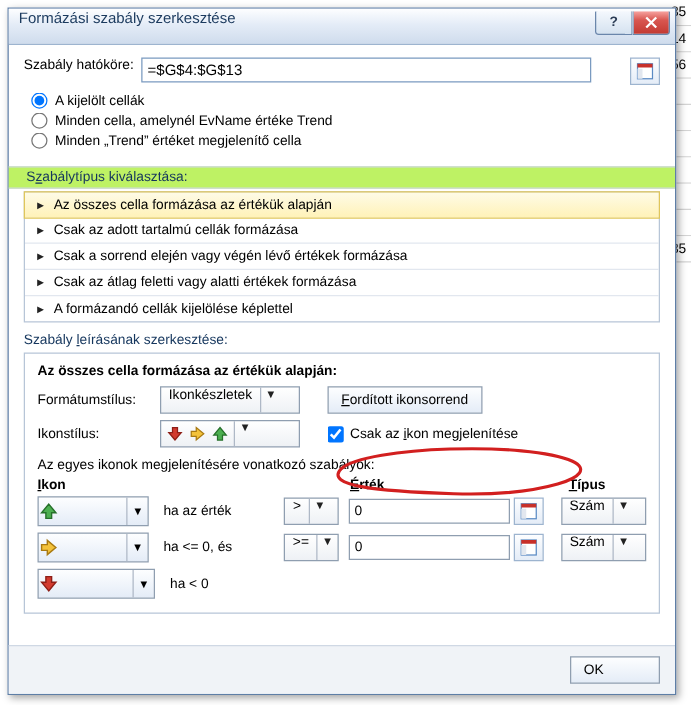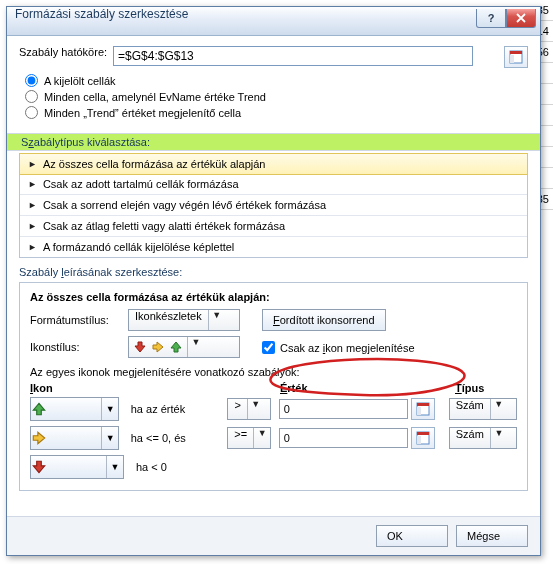--- a/index.html
+++ b/index.html
@@ -32,21 +32,21 @@
   .desc-head{margin:6px 0 4px 0;color:#15365d}
   .panel{border:1px solid #b7c5d7;padding:8px 10px 6px 10px}
   .panel .ptitle{font-weight:bold;margin-bottom:6px}
   .prow{display:flex;align-items:center;margin-bottom:5px;gap:6px}
   .plabel{width:92px}
   .combo{display:flex;border:1px solid #8f9eb0;height:20px;background:linear-gradient(#fff,#eef1f5)}
   .combo .cval{padding:0 6px;white-space:nowrap}
   .combo .carrow{width:16px;text-align:center;border-left:1px solid #aeb8c6;font-size:9px;color:#222}
   .w120{width:110px}
   .btn{height:22px;border:1px solid #8f9eb0;background:linear-gradient(#fdfeff,#e4ecf7);padding:0 10px;display:inline-flex;align-items:center;cursor:default;font-family:inherit;font-size:11px}
-  .chk{display:flex;align-items:flex-end;gap:5px}
+  .chk{display:flex;align-items:center;gap:5px}
   .chk input{margin:0}
   .subhead{margin:8px 0 4px 0}
   .cols{display:flex;gap:0;margin-bottom:3px}
   .cols .c1{width:138px;font-weight:bold}
   .cols .csp{width:112px}
   .cols .c2{width:175px;font-weight:bold}
   .cols .c3{font-weight:bold}
   .irow{display:flex;align-items:center;margin-bottom:5px}
   .iconbtn{width:92px;height:22px;border:1px solid #8f9eb0;background:linear-gradient(#fdfeff,#e4ecf7);display:flex;align-items:center;justify-content:center;gap:14px}
   .iconbtn .carrow{width:16px;text-align:center;border-left:1px solid #aeb8c6;font-size:9px;margin-left:auto;align-self:stretch;display:flex;align-items:center;justify-content:center}
@@ -268,23 +268,20 @@
           <span class="mid">ha &lt; 0</span>
         </div>
 
       </div>
     </div>
 
     <div class="footer">
       <button class="btn">
           <span>OK</span>
         </button>
-      <button class="btn">
-          <span>Mégse</span>
-        </button>
     </div>
 
     <svg class="redmark" style="left:246px;top:348px" width="220" height="44" viewBox="0 0 220 44">
       <path d="M20 20 C 40 2, 170 -2, 205 14 C 230 26, 180 42, 110 40 C 50 38, 6 34, 20 20 Z" fill="none" stroke="#d21f1f" stroke-width="2.5"></path>
     </svg>
 
   </div>
 </div>
 
 </body></html>

